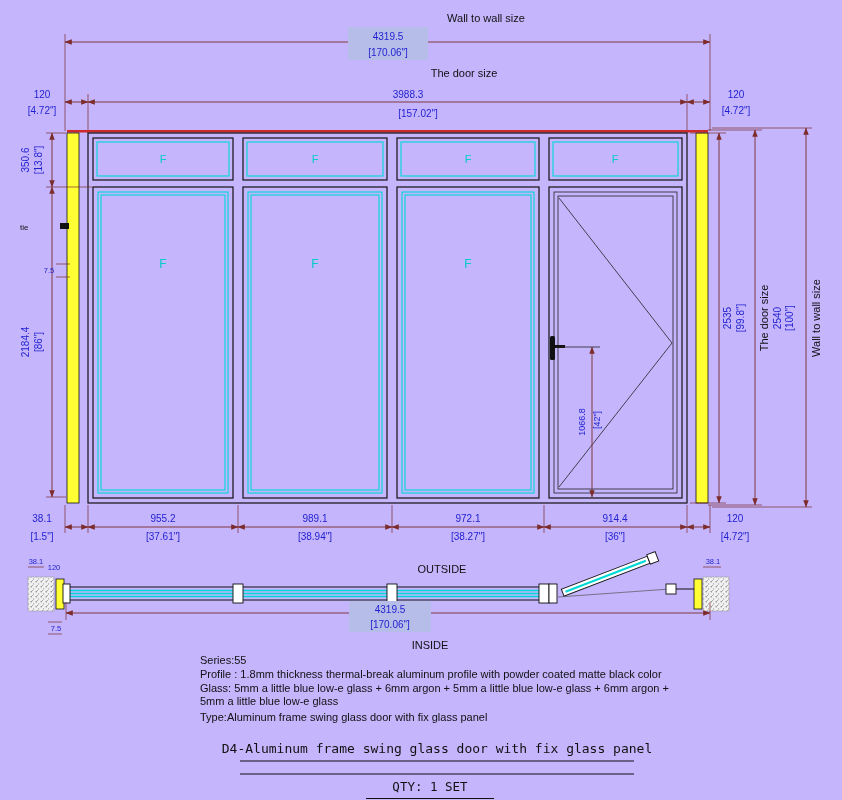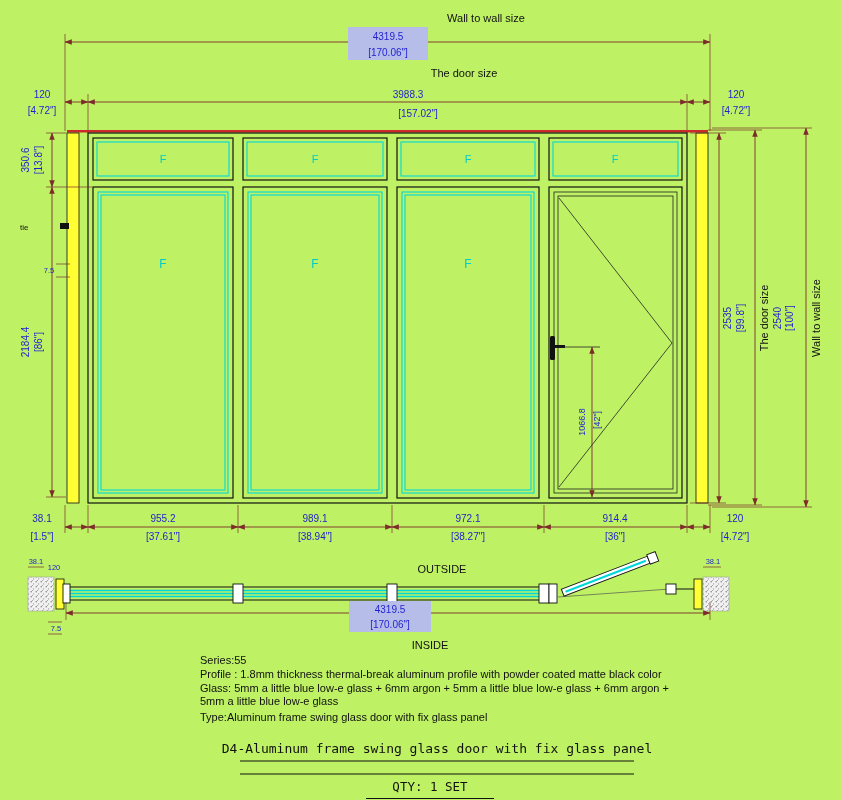--- a/index.html
+++ b/index.html
@@ -4,21 +4,21 @@
 <style>
   :root{
     --dim-line:#7d2b2b;
     --dim-text:#1f1fcf;
     --highlight:#b6bde9;
     --glass-cyan:#00d8d8;
     --profile-yellow:#ffff33;
     --top-red:#cc2a2a;
   }
   html,body{margin:0;padding:0;background:#fff;}
-  .stage{position:relative;width:842px;height:800px;background:#bef264;overflow:hidden;
+  .stage{position:relative;width:842px;height:800px;background:#c4b5fd;overflow:hidden;
          font-family:"Liberation Sans","DejaVu Sans",sans-serif;}
   svg text{font-family:"Liberation Sans","DejaVu Sans",sans-serif;}
   .lbl{fill:#111;font-size:11px;}
   .spec{fill:#111;font-size:11px;}
   .dimtxt{fill:var(--dim-text,#1f1fcf);font-size:10px;}
   .dimtxt-s{fill:var(--dim-text,#1f1fcf);font-size:7.5px;}
   .tiny{fill:#111;font-size:8px;}
   .mid{text-anchor:middle;}
   .ext{stroke:var(--dim-line,#7d2b2b);stroke-width:0.7;fill:none;}
   .dim{stroke:var(--dim-line,#7d2b2b);stroke-width:0.9;fill:none;

